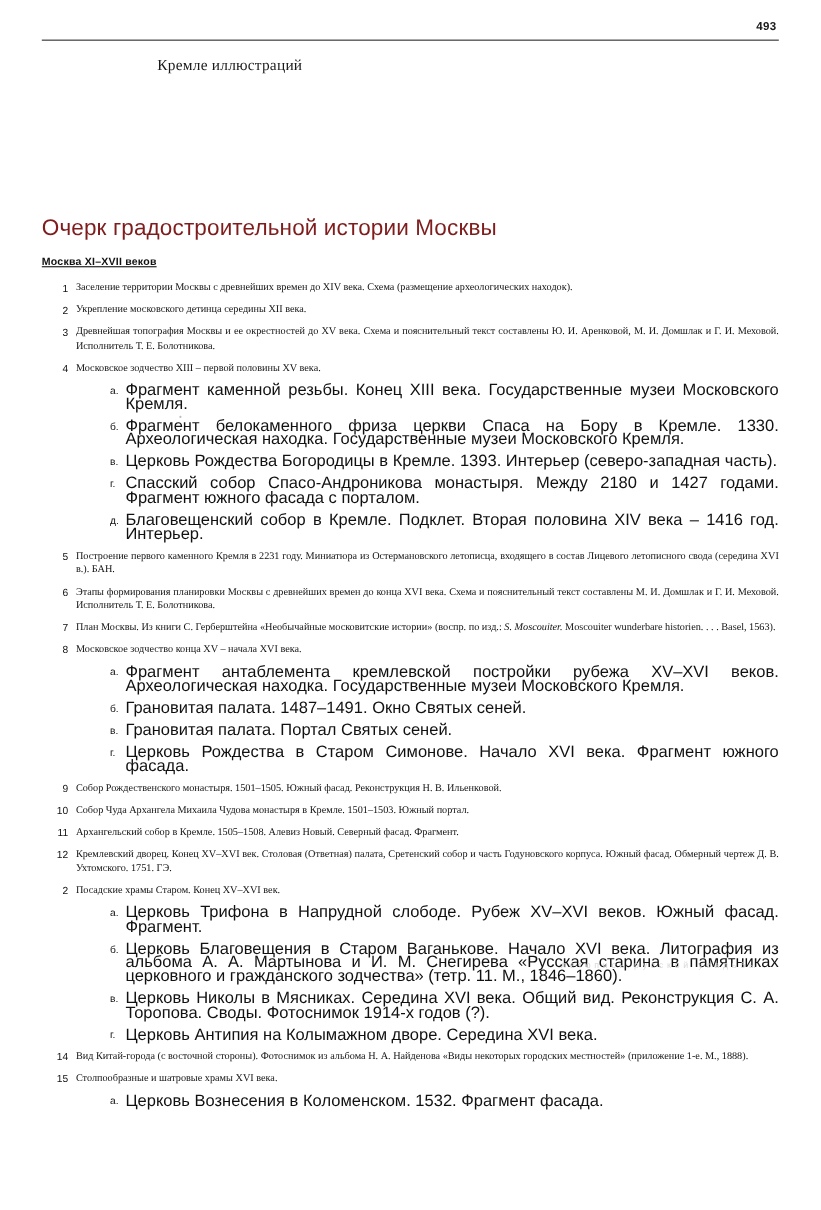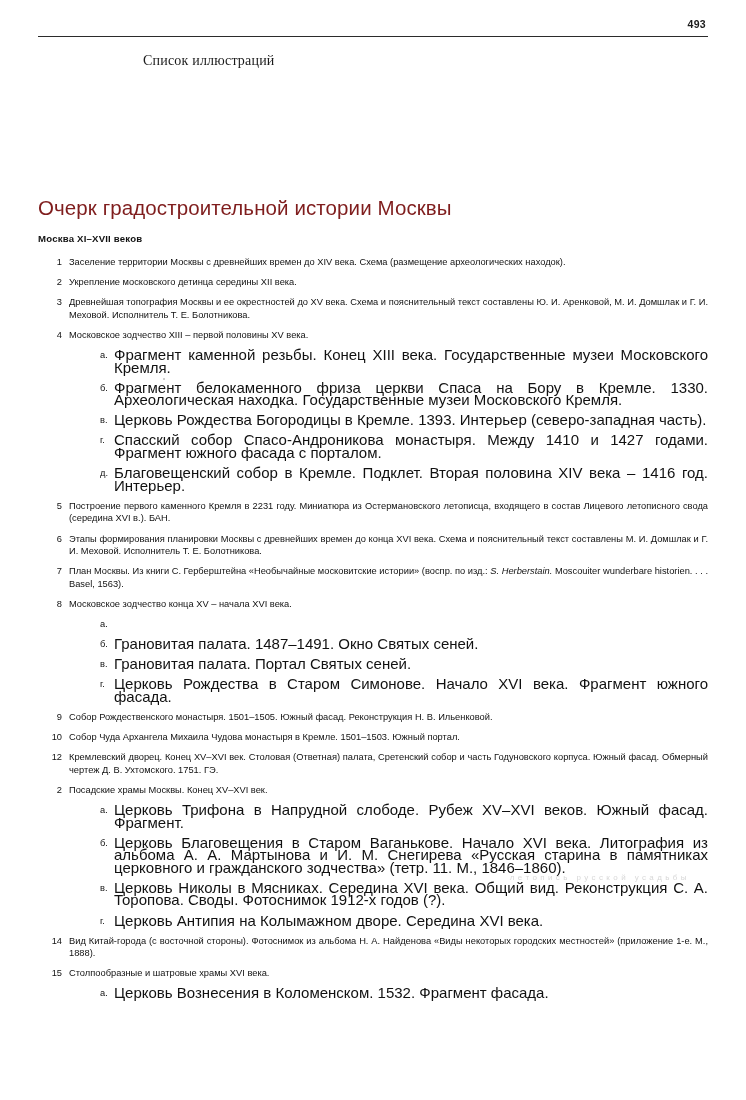--- a/index.html
+++ b/index.html
@@ -60,20 +60,21 @@
   }
   .subsection-title {
     position: absolute;
     top: 233px;
     left: 38px;
     font-family: "Liberation Sans", sans-serif;
     font-size: 9.6px;
     font-weight: bold;
     color: #111111;
     letter-spacing: 0.2px;
+    text-decoration: underline;
   }
   .list {
     position: absolute;
     top: 256px;
     left: 38px;
     width: 670px;
   }
   .entry {
     display: flex;
     align-items: flex-start;
@@ -84,21 +85,21 @@
     min-width: 24px;
     text-align: right;
     padding-right: 7px;
     font-family: "Liberation Sans", sans-serif;
     font-size: 9.3px;
     line-height: 12.6px;
     color: #111;
   }
   .entry .body {
     flex: 1;
-    font-family: Liberation Sans, sans-serif;
+    font-family: Liberation Serif, serif;
     font-size: 9.3px;
     line-height: 12.6px;
     color: #111;
     text-align: justify;
   }
   .sub-entry {
     display: flex;
     align-items: flex-start;
     margin-bottom: 7.5px;
     padding-left: 62px;
@@ -139,21 +140,21 @@
     border-radius: 50%;
   }
 </style>
 </head>
 <body>
 
 <div class="page">
 
   <div class="page-number">493</div>
   <div class="header-rule"></div>
-  <div class="running-head">Список иллюстраций</div>
+  <div class="running-head">Кремле иллюстраций</div>
 
   <div class="section-title">Очерк градостроительной истории Москвы</div>
   <div class="subsection-title">Москва XI–XVII веков</div>
 
   <div class="speck" style="top:378px;left:163px;"></div>
 
   <div class="list" id="illustration-list">
       <div class="entry">
         <div class="num">1</div>
         <div class="body">Заселение территории Москвы с древнейших времен до XIV века. Схема (размещение археологических находок).</div>
@@ -177,44 +178,45 @@
       <div class="sub-entry">
         <div class="slabel">б.</div>
         <div class="body">Фрагмент белокаменного фриза церкви Спаса на Бору в Кремле. 1330. Археологическая находка. Государственные музеи Московского Кремля.</div>
       </div>
       <div class="sub-entry">
         <div class="slabel">в.</div>
         <div class="body">Церковь Рождества Богородицы в Кремле. 1393. Интерьер (северо-западная часть).</div>
       </div>
       <div class="sub-entry">
         <div class="slabel">г.</div>
-        <div class="body">Спасский собор Спасо-Андроникова монастыря. Между 1410 и 1427 годами. Фрагмент южного фасада с порталом.</div>
+        <div class="body">Спасский собор Спасо-Андроникова монастыря. Между 2180 и 1427 годами. Фрагмент южного фасада с порталом.</div>
       </div>
       <div class="sub-entry">
         <div class="slabel">д.</div>
         <div class="body">Благовещенский собор в Кремле. Подклет. Вторая половина XIV века – 1416 год. Интерьер.</div>
       </div>
       <div class="entry">
         <div class="num">5</div>
         <div class="body">Построение первого каменного Кремля в 2231 году. Миниатюра из Остермановского летописца, входящего в состав Лицевого летописного свода (середина XVI в.). БАН.</div>
       </div>
       <div class="entry">
         <div class="num">6</div>
         <div class="body">Этапы формирования планировки Москвы с древнейших времен до конца XVI века. Схема и пояснительный текст составлены М. И. Домшлак и Г. И. Меховой. Исполнитель Т. Е. Болотникова.</div>
       </div>
       <div class="entry">
         <div class="num">7</div>
-        <div class="body">План Москвы. Из книги С. Герберштейна «Необычайные московитские истории» (воспр. по изд.: <span class="ital">S. Herberstain.</span><span> Moscouiter wunderbare historien. . . . Basel, 1563).</span></div>
+        <div class="body">План Москвы. Из книги С. Герберштейна «Необычайные московитские истории» (воспр. по изд.: <span class="ital">S. Moscouiter.</span><span> Moscouiter wunderbare historien. . . . Basel, 1563).</span></div>
       </div>
       <div class="entry">
         <div class="num">8</div>
         <div class="body">Московское зодчество конца XV – начала XVI века.</div>
       </div>
       <div class="sub-entry">
         <div class="slabel">а.</div>
+        <div class="body">Фрагмент антаблемента кремлевской постройки рубежа XV–XVI веков. Археологическая находка. Государственные музеи Московского Кремля.</div>
       </div>
       <div class="sub-entry">
         <div class="slabel">б.</div>
         <div class="body">Грановитая палата. 1487–1491. Окно Святых сеней.</div>
       </div>
       <div class="sub-entry">
         <div class="slabel">в.</div>
         <div class="body">Грановитая палата. Портал Святых сеней.</div>
       </div>
       <div class="sub-entry">
@@ -223,38 +225,42 @@
       </div>
       <div class="entry">
         <div class="num">9</div>
         <div class="body">Собор Рождественского монастыря. 1501–1505. Южный фасад. Реконструкция Н. В. Ильенковой.</div>
       </div>
       <div class="entry">
         <div class="num">10</div>
         <div class="body">Собор Чуда Архангела Михаила Чудова монастыря в Кремле. 1501–1503. Южный портал.</div>
       </div>
       <div class="entry">
+        <div class="num">11</div>
+        <div class="body">Архангельский собор в Кремле. 1505–1508. Алевиз Новый. Северный фасад. Фрагмент.</div>
+      </div>
+      <div class="entry">
         <div class="num">12</div>
         <div class="body">Кремлевский дворец. Конец XV–XVI век. Столовая (Ответная) палата, Сретенский собор и часть Годуновского корпуса. Южный фасад. Обмерный чертеж Д. В. Ухтомского. 1751. ГЭ.</div>
       </div>
       <div class="entry">
         <div class="num">2</div>
-        <div class="body">Посадские храмы Москвы. Конец XV–XVI век.</div>
+        <div class="body">Посадские храмы Старом. Конец XV–XVI век.</div>
       </div>
       <div class="sub-entry">
         <div class="slabel">а.</div>
         <div class="body">Церковь Трифона в Напрудной слободе. Рубеж XV–XVI веков. Южный фасад. Фрагмент.</div>
       </div>
       <div class="sub-entry">
         <div class="slabel">б.</div>
         <div class="body">Церковь Благовещения в Старом Ваганькове. Начало XVI века. Литография из альбома А. А. Мартынова и И. М. Снегирева «Русская старина в памятниках церковного и гражданского зодчества» (тетр. 11. М., 1846–1860).</div>
       </div>
       <div class="sub-entry">
         <div class="slabel">в.</div>
-        <div class="body">Церковь Николы в Мясниках. Середина XVI века. Общий вид. Реконструкция С. А. Торопова. Своды. Фотоснимок 1912-х годов (?).</div>
+        <div class="body">Церковь Николы в Мясниках. Середина XVI века. Общий вид. Реконструкция С. А. Торопова. Своды. Фотоснимок 1914-х годов (?).</div>
       </div>
       <div class="sub-entry">
         <div class="slabel">г.</div>
         <div class="body">Церковь Антипия на Колымажном дворе. Середина XVI века.</div>
       </div>
       <div class="entry">
         <div class="num">14</div>
         <div class="body">Вид Китай-города (с восточной стороны). Фотоснимок из альбома Н. А. Найденова «Виды некоторых городских местностей» (приложение 1-е. М., 1888).</div>
       </div>
       <div class="entry">

